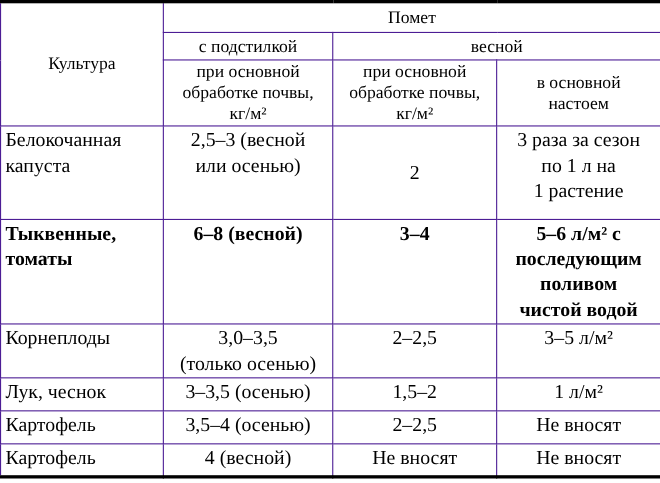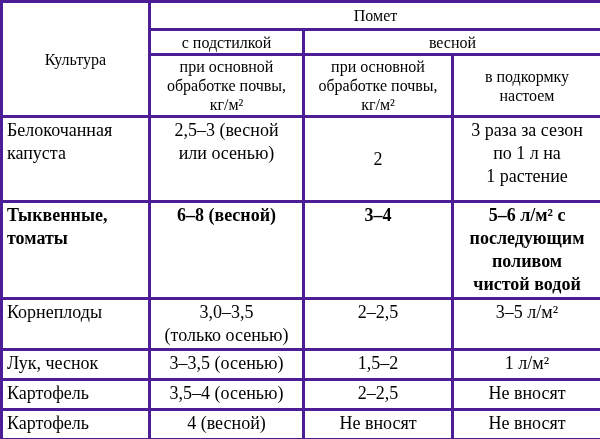--- a/index.html
+++ b/index.html
@@ -17,21 +17,21 @@
     color: #000000;
     border-top: 3px solid #000000;
     border-bottom: 3px solid #000000;
   }
   table.grid col.c1 { width: 148px; }
   table.grid col.c2 { width: 154px; }
   table.grid col.c3 { width: 149px; }
   table.grid col.c4 { width: 149px; }
 
   table.grid td {
-    border: 3px solid #4c1d95;
+    border: 1px solid #4c1d95;
     padding: 1px 3px;
     text-align: center;
     white-space: pre-line;
     overflow: hidden;
   }
   
   td.no-l { border-left: none; }
   td.no-r { border-right: none; }
 
   
@@ -83,21 +83,21 @@
         <td class="hc">с подстилкой</td>
         <td colspan="2" class="hc no-r">весной</td>
       </tr>
       <tr class="tr-c">
         <td class="hc">при основной
 обработке почвы,
 кг/м²</td>
         <td class="hc">при основной
 обработке почвы,
 кг/м²</td>
-        <td class="hc no-r">в подкормку
+        <td class="hc no-r">в основной
 настоем</td>
       </tr>
 
       <tr class="r1">
         <td class="dc left no-l">Белокочанная
 капуста</td>
         <td class="dc">2,5–3 (весной
 или осенью)</td>
         <td class="dc vmid">2</td>
         <td class="dc no-r">3 раза за сезон

